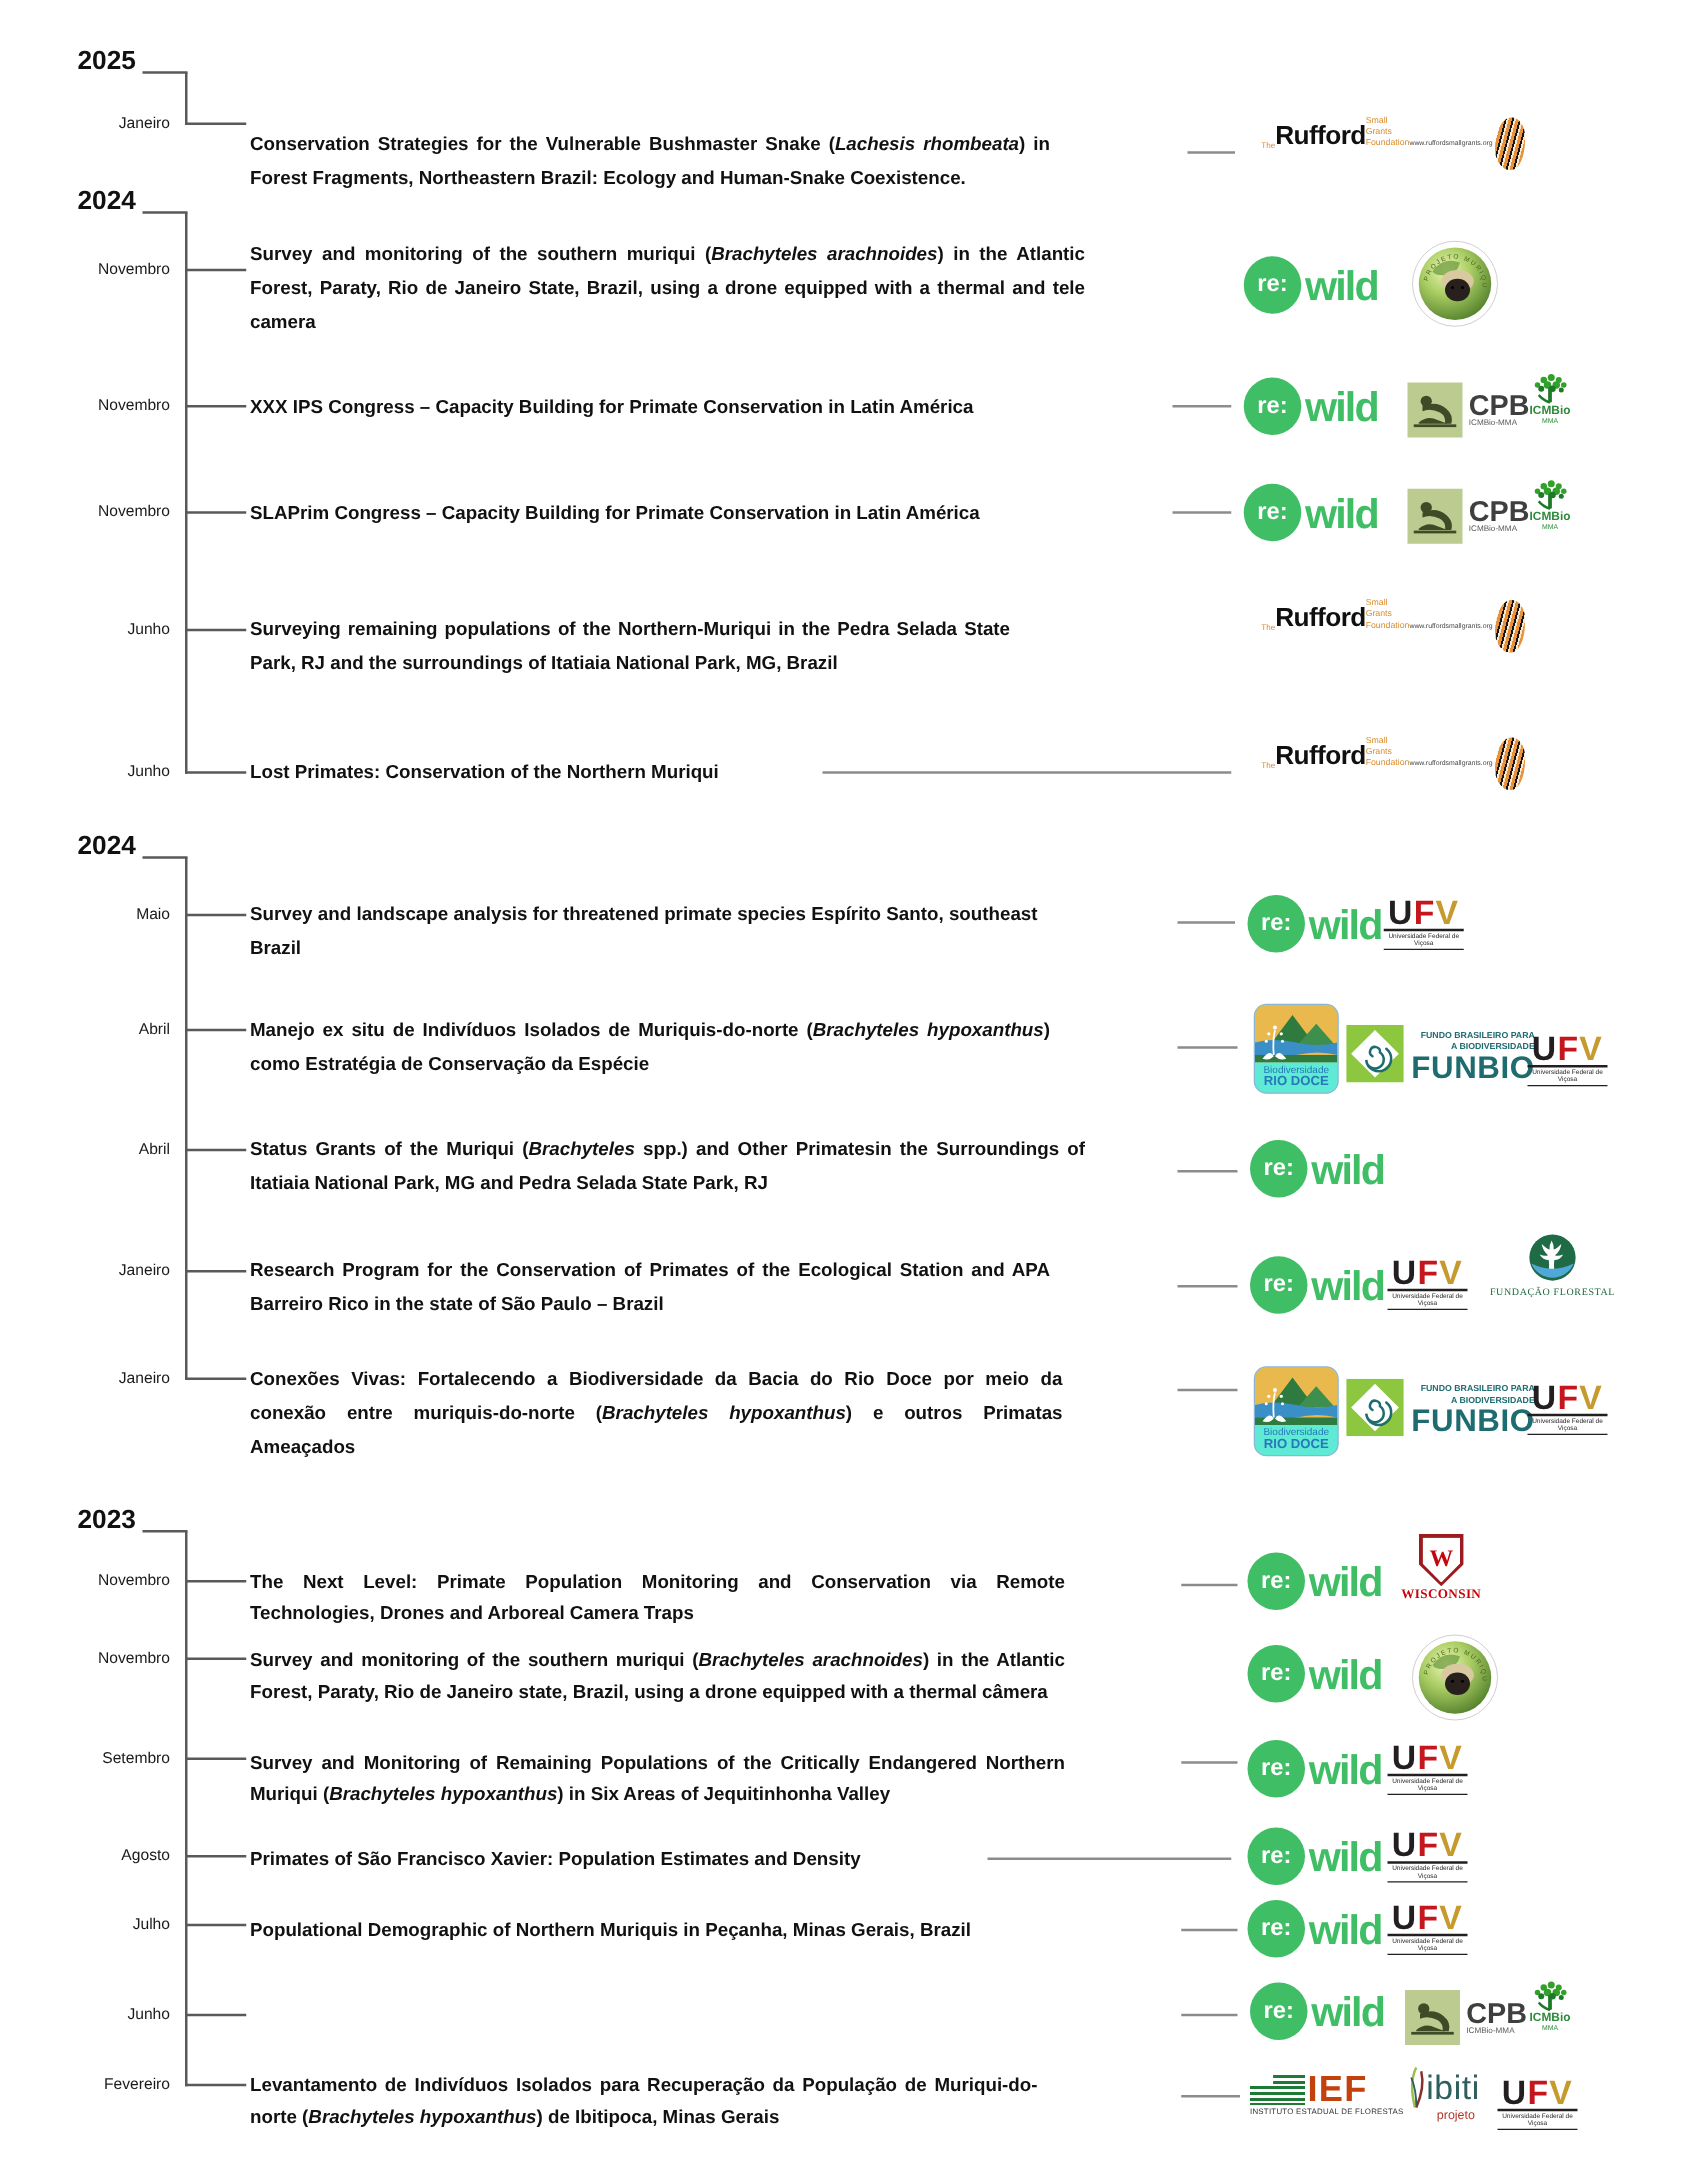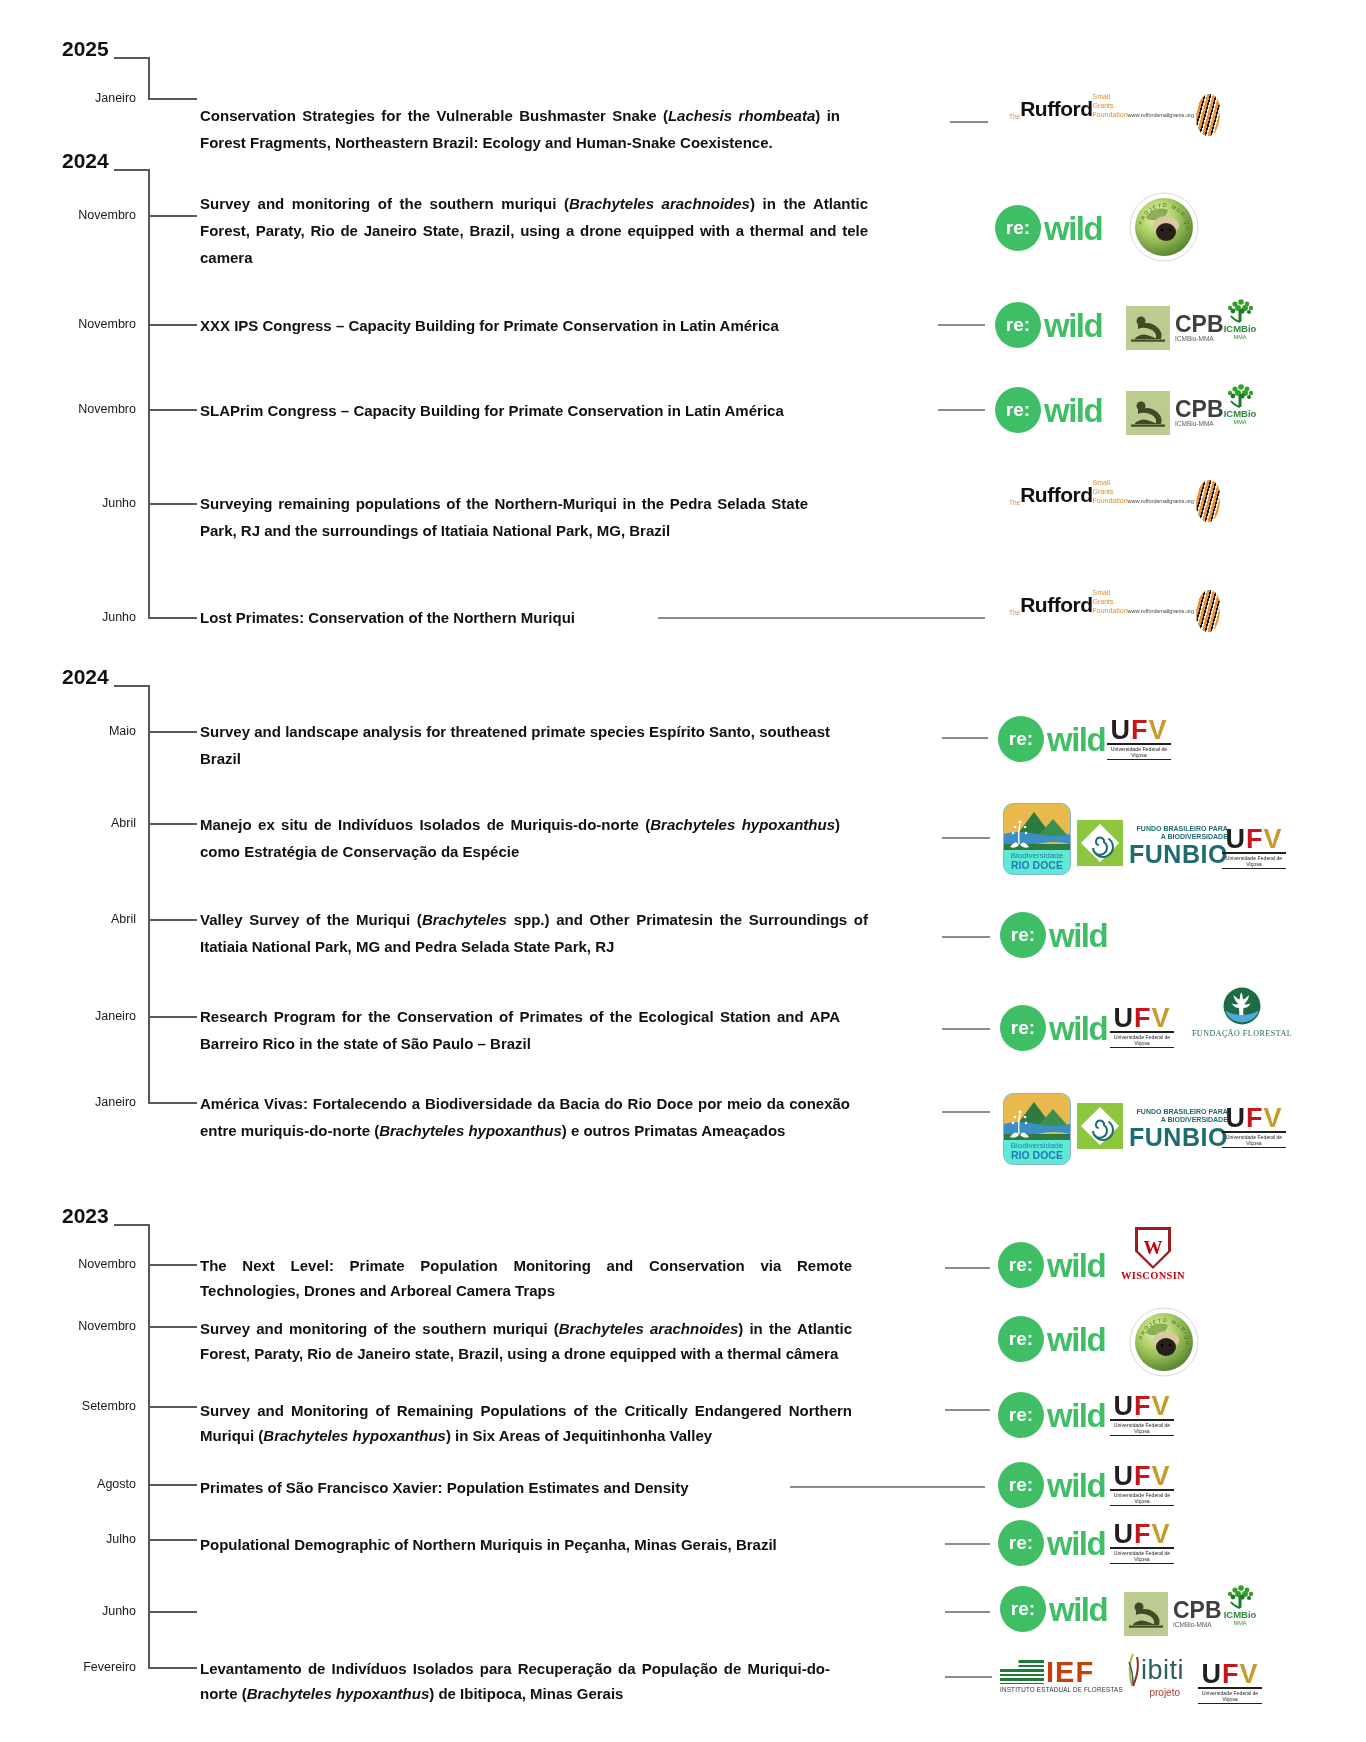--- a/index.html
+++ b/index.html
@@ -319,21 +319,21 @@
       </div>
     </div>
     <div class="logo lg-ufv" style="left: 1222px; top: 827px;">
       <div class="ufv-l"><span class="ufv-u">U</span><span class="ufv-f">F</span><span class="ufv-v">V</span></div>
       <div class="ufv-rule"></div>
       <div class="ufv-s">Universidade Federal de Viçosa</div>
       <div class="ufv-rule"></div>
     </div>
     <div class="month-label" style="top: 911px;">Abril</div>
     <div class="tick" style="left: 148px; top: 919px; width: 49px; height: 2px; background: rgb(88, 89, 91);"></div>
-    <div class="title" style="left: 200px; top: 906px; width: 668px; line-height: 27px;"><span>Valley Survey of the Muriqui (</span><span class="it">Brachyteles</span><span> spp.) and Other Primatesin the Surroundings of Itatiaia National Park, MG and Pedra Selada State Park, RJ</span></div>
+    <div class="title" style="left: 200px; top: 906px; width: 668px; line-height: 27px;"><span>Status Grants of the Muriqui (</span><span class="it">Brachyteles</span><span> spp.) and Other Primatesin the Surroundings of Itatiaia National Park, MG and Pedra Selada State Park, RJ</span></div>
     <div class="tick" style="left: 942px; top: 936.25px; width: 48px; height: 1.5px; background: rgb(140, 140, 140);"></div>
     <div class="logo lg-rewild" style="left: 1000px; top: 912px;">
       <span class="rw-c">re:</span>
       <span class="rw-w">wild</span>
     </div>
     <div class="month-label" style="top: 1008px;">Janeiro</div>
     <div class="tick" style="left: 148px; top: 1016px; width: 49px; height: 2px; background: rgb(88, 89, 91);"></div>
     <div class="title" style="left: 200px; top: 1003px; width: 640px; line-height: 27px;"><span>Research Program for the Conservation of Primates of the Ecological Station and APA Barreiro Rico in the state of São Paulo – Brazil</span></div>
     <div class="tick" style="left: 942px; top: 1028.25px; width: 48px; height: 1.5px; background: rgb(140, 140, 140);"></div>
     <div class="logo lg-rewild" style="left: 1000px; top: 1005px;">
@@ -349,21 +349,21 @@
     <div class="logo lg-florestal" style="left: 1192px; top: 986px;">
       <svg width="40" height="40" viewBox="0 0 40 40">
         <circle cx="20" cy="20" r="18.5" fill="#1e6b45"></circle>
         <path d="M19 31 l2.5 0 q-0.6 -6 0 -9 q4.5 0 7 -4.5 q-4.5 1.7 -6.5 0.6 q4.5 -3.4 5 -9 q-4 4 -6 4.5 q0 -4.5 -1.7 -7.3 q-1.7 2.8 -1.7 7.3 q-2.3 -0.6 -6.2 -4.5 q0.6 5 5 9 q-2.3 1.1 -6.7 -0.6 q2.8 4.5 7.3 4.5 q0.6 3.4 0 9 z" fill="#fff"></path>
         <path d="M3.5 25 q16.5 8 33 0 l0 1 a18.5 18.5 0 0 1 -33 0 z" fill="#4fa8d8"></path>
       </svg>
       <div class="ff-l">FUNDAÇÃO FLORESTAL</div>
     </div>
     <div class="month-label" style="top: 1094px;">Janeiro</div>
     <div class="tick" style="left: 148px; top: 1102px; width: 49px; height: 2px; background: rgb(88, 89, 91);"></div>
-    <div class="title" style="left: 200px; top: 1090px; width: 650px; line-height: 27px;"><span>América Vivas: Fortalecendo a Biodiversidade da Bacia do Rio Doce por meio da conexão entre muriquis-do-norte (</span><span class="it">Brachyteles hypoxanthus</span><span>) e outros Primatas Ameaçados</span></div>
+    <div class="title" style="left: 200px; top: 1090px; width: 650px; line-height: 27px;"><span>Conexões Vivas: Fortalecendo a Biodiversidade da Bacia do Rio Doce por meio da conexão entre muriquis-do-norte (</span><span class="it">Brachyteles hypoxanthus</span><span>) e outros Primatas Ameaçados</span></div>
     <div class="tick" style="left: 942px; top: 1111.25px; width: 48px; height: 1.5px; background: rgb(140, 140, 140);"></div>
     <div class="logo lg-riodoce" style="left: 1003px; top: 1093px;">
       <div class="rd-art">
         <svg width="100%" height="100%" viewBox="0 0 66 46" preserveAspectRatio="none">
           <rect width="66" height="46" fill="#e9b94d"></rect>
           <path d="M12 32 L30 8 L48 32 Z" fill="#2f7a3e"></path>
           <path d="M34 32 L49 15 L64 32 Z" fill="#3e8e4e"></path>
           <path d="M0 30 Q16 26 33 30 T66 30 L66 40 Q50 36 33 40 T0 40 Z" fill="#3a8fc7"></path>
           <path d="M0 40 L66 40 L66 46 L0 46 Z" fill="#2f7a3e"></path>
           <g stroke="#fff" stroke-width="1.4" fill="none">

